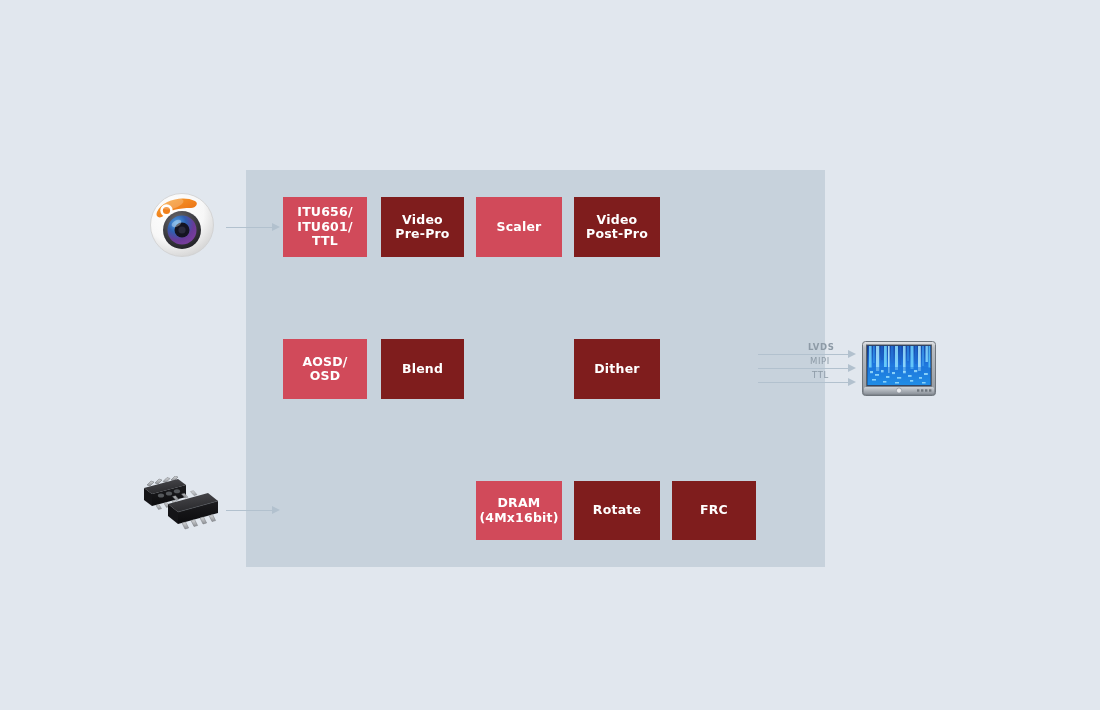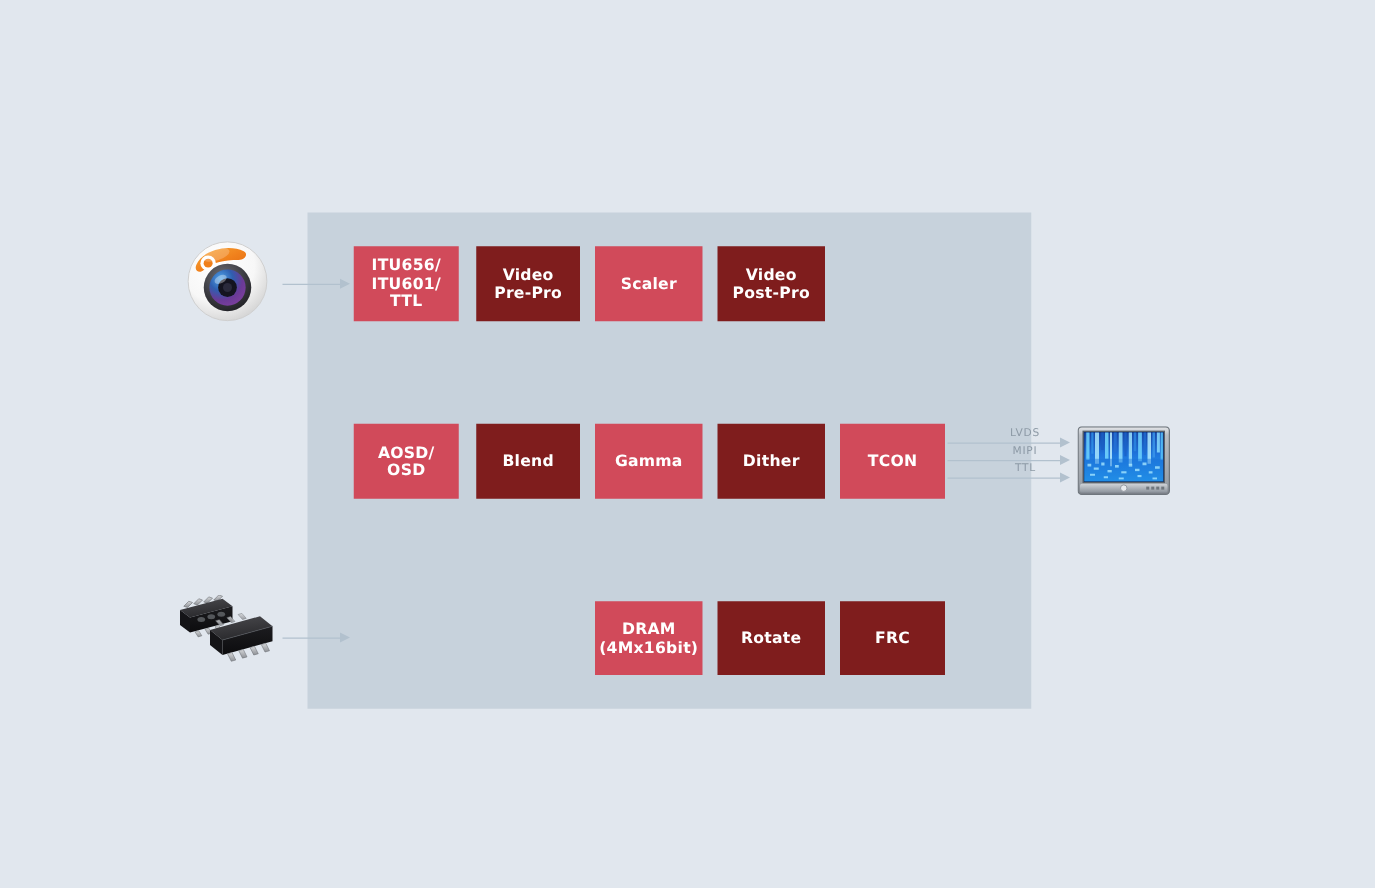--- a/index.html
+++ b/index.html
@@ -165,30 +165,28 @@
 TTL</div>
   <div class="blk grey c1 r0">Video
 Pre-Pro</div>
   <div class="blk red c2 r0">Scaler</div>
   <div class="blk grey c3 r0">Video
 Post-Pro</div>
 
   <div class="blk red c0 r1">AOSD/
 OSD</div>
   <div class="blk grey c1 r1">Blend</div>
-  <div class="blk red c2 r1">Gamma</div>
   <div class="blk grey c3 r1">Dither</div>
-  <div class="blk red c4 r1">TCON</div>
 
   <div class="blk red c2 r2">DRAM
 (4Mx16bit)</div>
   <div class="blk grey c3 r2">Rotate</div>
   <div class="blk grey c4 r2">FRC</div>
 
-  <div class="sig-label" style="left:808px; top:342px;">LVDS</div>
+  <div class="sig-label" style="left:808px; top:342px;font-weight:bold;">LVDS</div>
   <div class="arrow-line" style="left:758px; top:353.5px; width:92px;"></div>
   <div class="arrow-head" style="left:848px; top:349.5px;"></div>
 
   <div class="sig-label" style="left:810px; top:356px;">MIPI</div>
   <div class="arrow-line" style="left:758px; top:367.5px; width:92px;"></div>
   <div class="arrow-head" style="left:848px; top:363.5px;"></div>
 
   <div class="sig-label" style="left:812px; top:370px;">TTL</div>
   <div class="arrow-line" style="left:758px; top:381.5px; width:92px;"></div>
   <div class="arrow-head" style="left:848px; top:377.5px;"></div>

